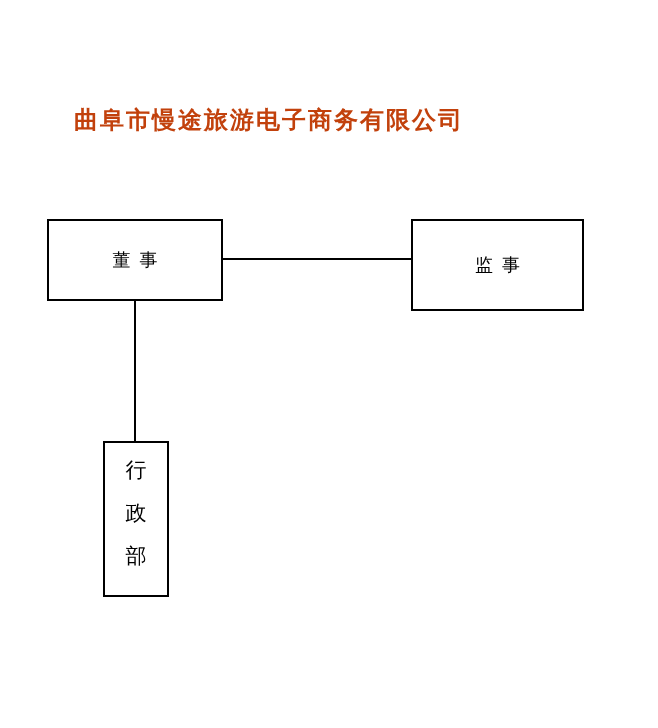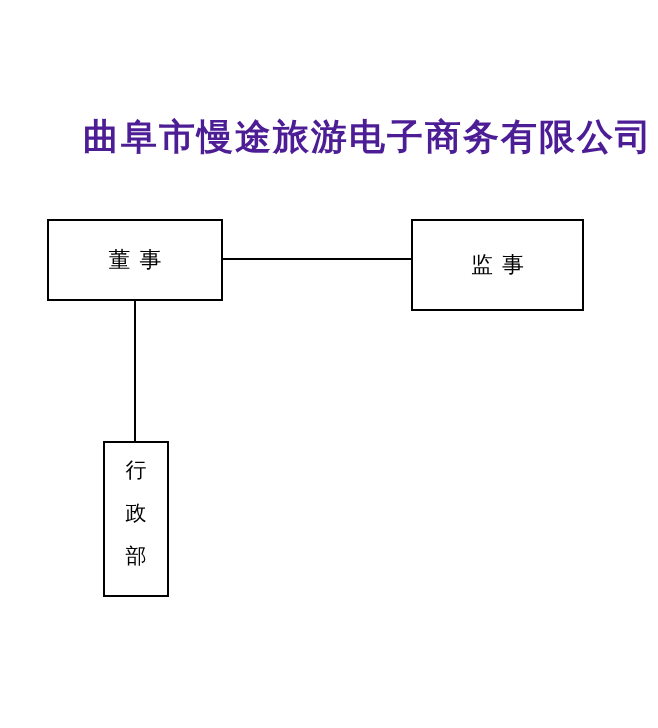--- a/index.html
+++ b/index.html
@@ -13,38 +13,38 @@
     height: 728px;
     background: #ffffff;
     overflow: hidden;
     font-family: "Liberation Serif", "DejaVu Serif", serif;
     color: #000000;
   }
   .chart-title {
     position: absolute;
     left: 74px;
     top: 104px;
-    margin: 9px;
-    font-size: 36px;
+    margin: 0;
+    font-size: 24px;
     font-weight: bold;
     letter-spacing: 2px;
     white-space: nowrap;
-    color: #4c1d95;
+    color: #c2410c;
   }
   .org-node {
     position: absolute;
     box-sizing: border-box;
     border: 2px solid #000000;
     background: #ffffff;
     display: flex;
     align-items: center;
     justify-content: center;
   }
   .org-node .node-label {
-    font-size: 22px;
+    font-size: 18px;
     letter-spacing: 9px;
     padding-left: 9px; 
     white-space: nowrap;
   }
   .node-director {
     left: 47px;
     top: 219px;
     width: 176px;
     height: 82px;
   }

